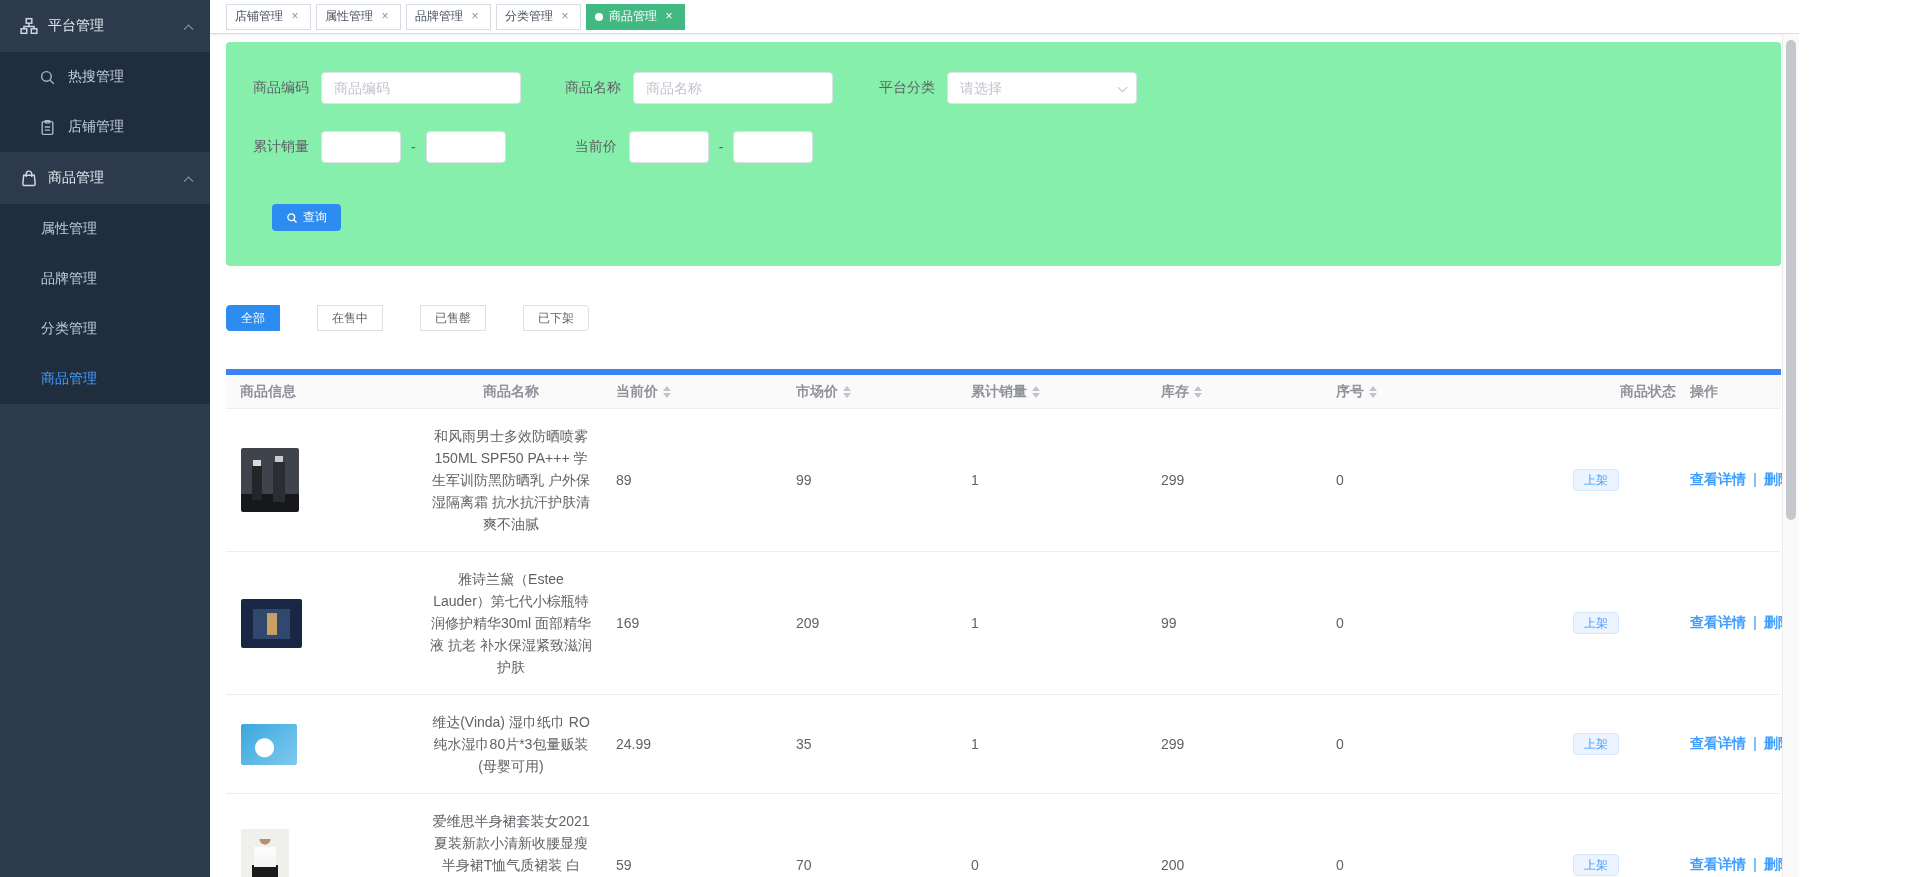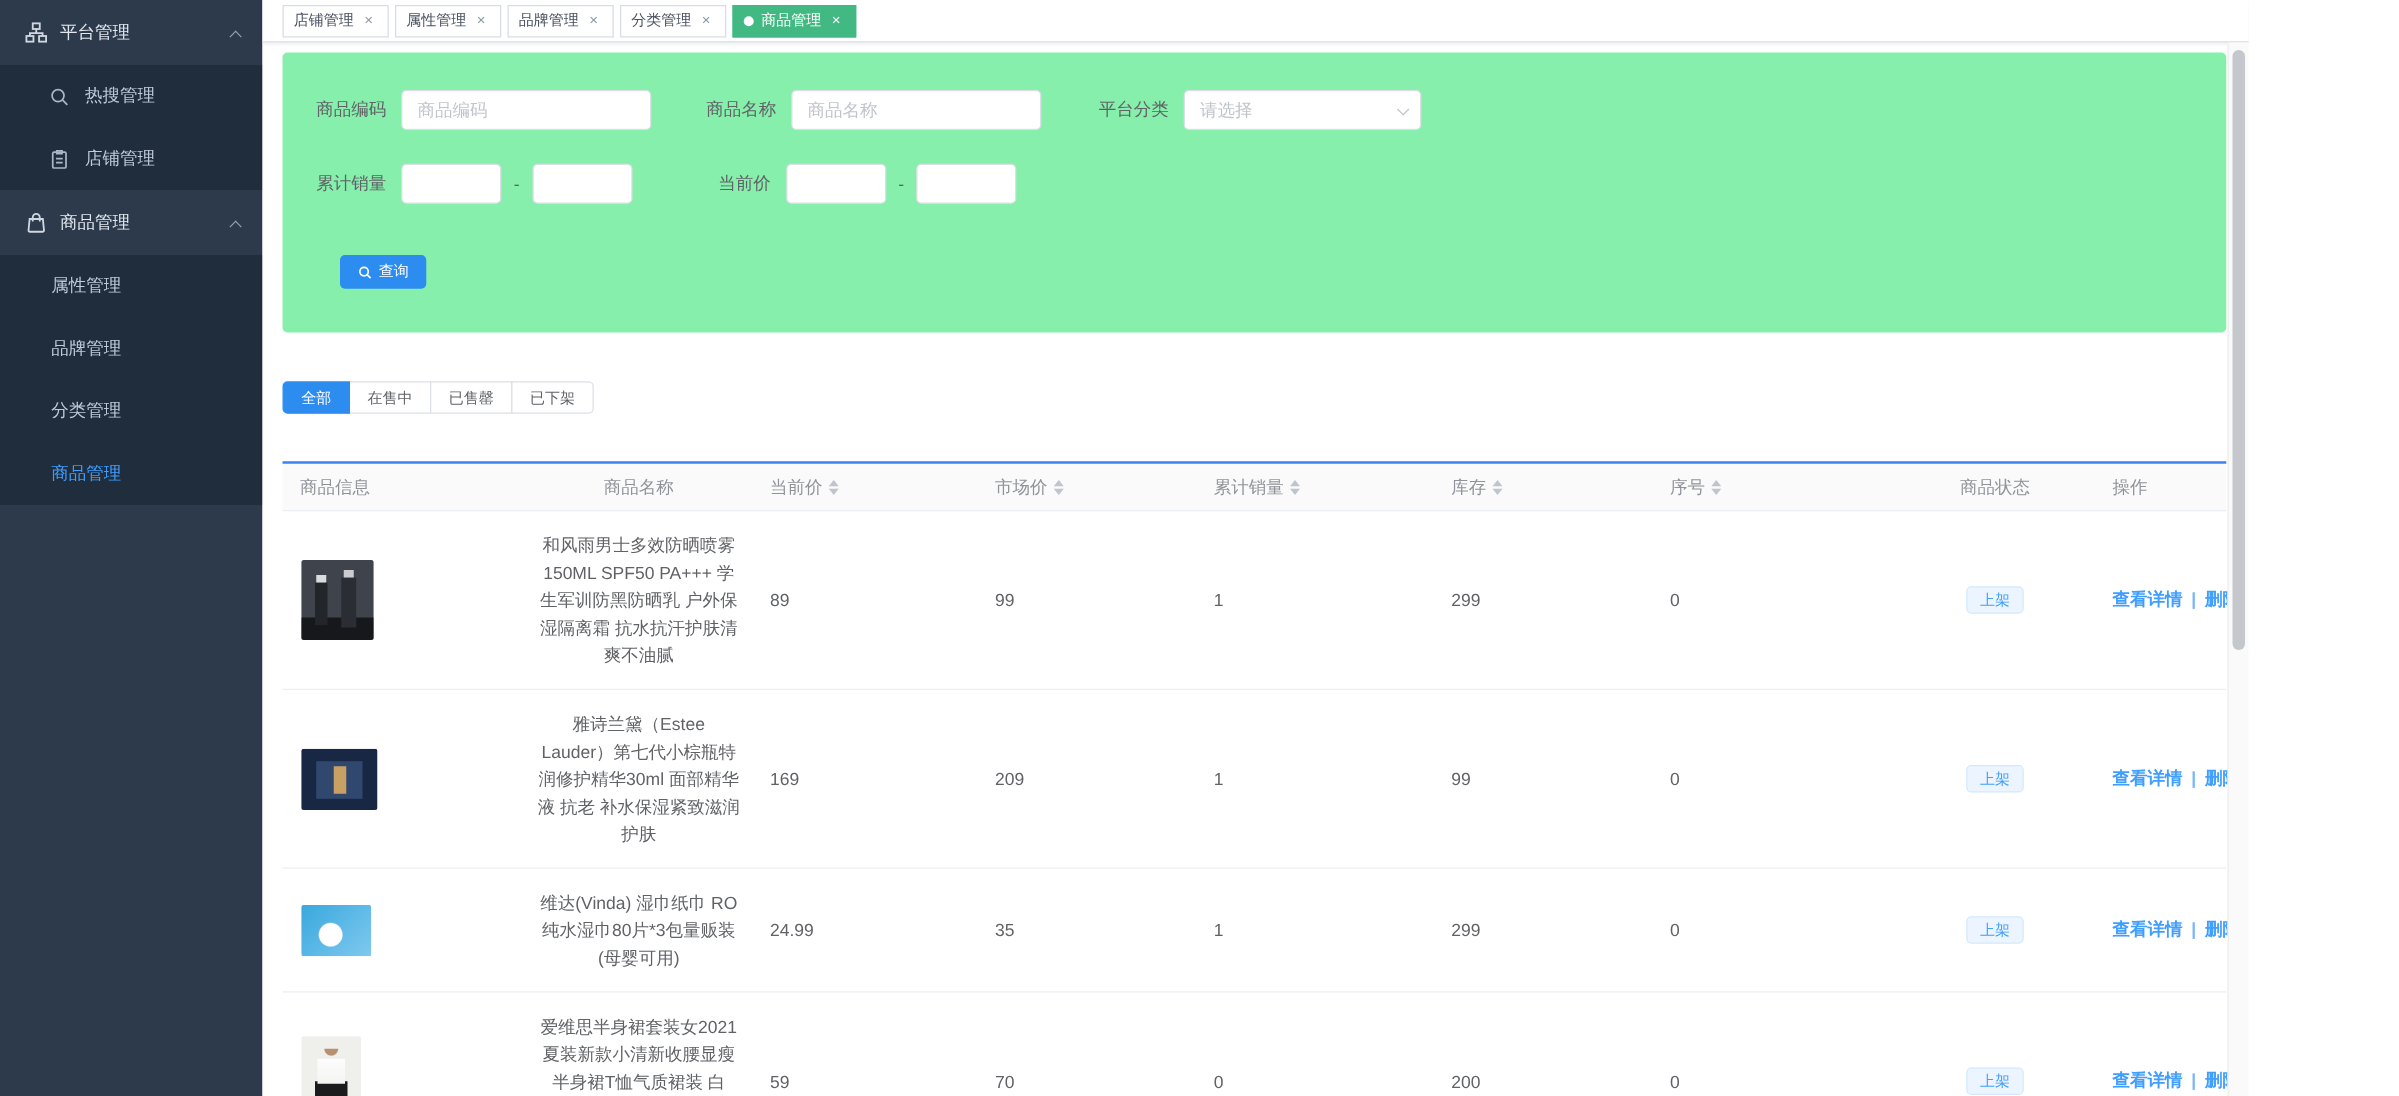--- a/index.html
+++ b/index.html
@@ -46,35 +46,35 @@
   .gap1 { margin-left:44px; } .gap2 { margin-left:46px; } .gap3 { margin-left:69px; }
   .dash { margin:0 10px; color:#606266; }
   .select-wrap { position:relative; width:190px; }
   .select-wrap .f-input { width:190px; padding-right:28px; }
   .sel-chev { position:absolute; right:11px; top:12px; width:7px; height:7px; border-right:1.4px solid #c0c4cc; border-bottom:1.4px solid #c0c4cc; transform:rotate(45deg); pointer-events:none; }
   .btn-row { margin-top:41px; padding-left:19px; }
   .btn-primary { display:inline-flex; align-items:center; gap:5px; height:27px; padding:0 14px; background:#2d8cf0; color:#fff; border:none; border-radius:4px; font-size:12px; cursor:pointer; font-family:inherit; }
   .btn-primary svg { width:12px; height:12px; display:block; }
 
   
-  .status-tabs { margin:39px 0 0 16px; display:inline-flex; }
+  .status-tabs { margin:39px 0 0 16px; display:inline-flex;gap:38px; }
   .rbtn { height:26px; padding:0 14px; background:#fff; border:1px solid #dcdfe6; color:#606266; font-size:12px; display:inline-flex; align-items:center; cursor:pointer; margin-left:-1px; }
   .rbtn:first-child { border-radius:4px 0 0 4px; margin-left:0; }
   .rbtn:last-child { border-radius:0 4px 4px 0; }
   .rbtn.active { background:#2d8cf0; border-color:#2d8cf0; color:#fff; position:relative; }
 
   
   .table { margin:38px 18px 0 16px; }
   .t-grid { display:grid; grid-template-columns:190px 190px 180px 175px 190px 175px 190px 160px auto; }
-  .t-head { height:40px; align-items:center; background:#fafafa; border-top:2px solid #3b82f6; border-bottom:1px solid #ebeef5; color:#909399; font-weight:normal; }
+  .t-head { height:40px; align-items:center; background:#fafafa; border-top:6px solid #3b82f6; border-bottom:1px solid #ebeef5; color:#909399; font-weight:bold; }
   .th { display:flex; align-items:center; }
   .th.c1 { padding-left:14px; }
   .th.num { padding-left:10px; }
   .th.c2 { justify-content:center; }
-  .th.c8 { justify-content:center; }
+  .th.c8 { justify-content:flex-end; }
   .th.c9 { padding-left:14px; }
   .carets { display:inline-flex; flex-direction:column; margin-left:5px; gap:2px; }
   .carets i { display:block; width:0; height:0; border-left:4px solid transparent; border-right:4px solid transparent; }
   .carets .up { border-bottom:5px solid #c0c4cc; }
   .carets .dn { border-top:5px solid #c0c4cc; }
   .t-row { border-bottom:1px solid #ebeef5; align-items:center; color:#606266; padding:16px 0; }
   .td.c1 { padding-left:15px; }
   .td.c2 { text-align:center; line-height:22px; padding:0 14px; }
   .td.num { padding-left:10px; }
   .td.c8 { text-align:center; }

